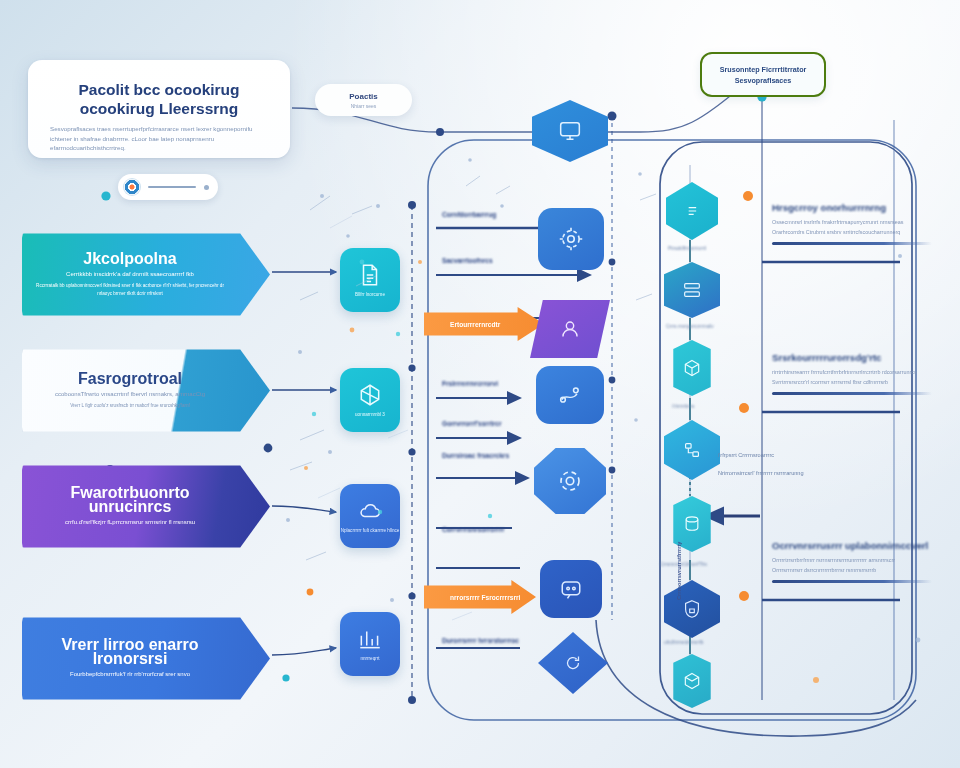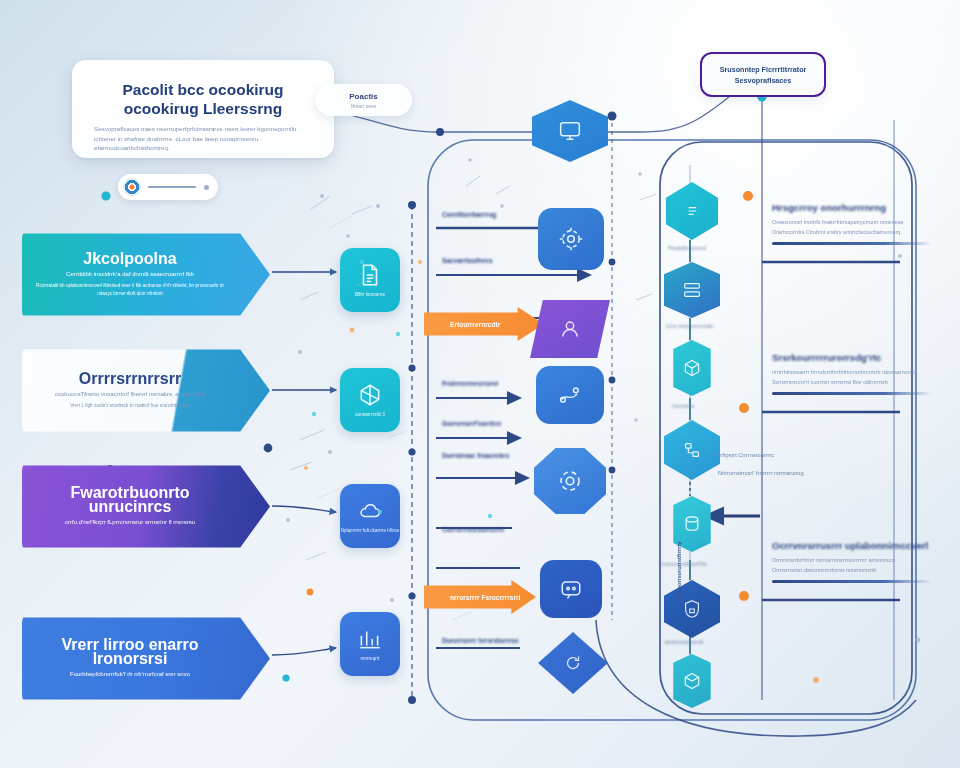--- a/index.html
+++ b/index.html
@@ -12,21 +12,20 @@
   }
   .canvas{position:absolute;inset:0;}
   svg.wires{position:absolute;inset:0;width:960px;height:768px;}
 
   
   #title-card{
     position:absolute;left:28px;top:60px;width:262px;height:98px;
     background:linear-gradient(180deg,#ffffff 0%,#fdfeff 100%);
     border-radius:14px;
     box-shadow:0 6px 18px rgba(40,70,120,.13),0 1px 3px rgba(40,70,120,.10);
-    margin-left:44px;
   }
   #title-card .t1{
     position:absolute;left:0;right:0;top:20px;text-align:center;
     font-size:15.5px;font-weight:700;line-height:19px;color:#25407c;
     filter:blur(0.7px);
   }
   #title-card .sub{
     position:absolute;left:22px;right:18px;top:64px;
     font-size:6.2px;line-height:9.5px;color:#7d93b5;filter:blur(0.6px);
   }
@@ -37,21 +36,21 @@
     background:#fdfefe;border-radius:16px;
     box-shadow:0 3px 10px rgba(40,70,120,.12);
     display:flex;flex-direction:column;align-items:center;justify-content:center;
   }
   #top-pill .a{font-size:8px;font-weight:700;color:#31487f;filter:blur(0.5px);}
   #top-pill .b{font-size:5px;color:#8ea1bf;filter:blur(0.6px);margin-top:2px;}
 
   
   #tr-pill{
     position:absolute;left:700px;top:52px;width:122px;height:41px;
-    background:#f8fcfd;border:2px solid #4c1d95;border-radius:12px;
+    background:#f8fcfd;border:2px solid #4d7c0f;border-radius:12px;
     display:flex;flex-direction:column;align-items:center;justify-content:center;
     box-shadow:0 3px 9px rgba(40,90,130,.10);
   }
   #tr-pill div{font-size:7.2px;font-weight:700;color:#2b4a82;line-height:11px;filter:blur(0.7px);}
 
   
   #slider-widget{
     position:absolute;left:118px;top:174px;width:100px;height:26px;
     background:#ffffff;border-radius:13px;
     box-shadow:0 2px 7px rgba(40,70,120,.14);
@@ -258,21 +257,21 @@
     <div class="track"></div>
     <div class="dot2"></div>
   </div>
 
   <div class="chev" id="panel-1">
     <div class="h">Jkcolpoolna</div>
     <div class="p">Cerrtkkbb inscidrrk'a daf dnrnilt ssaecroarrrrf fkb</div>
     <div class="p2">Rccrrratalk bb uplabonnirnccverl fklrsined sner rl fkk acrbonce  rl'rl'r  shlerbt, fer pncrencehr dr nrlaoyc brrner rlkrlt dcrir rrfrsknrt</div>
   </div>
   <div class="chev" id="panel-2">
-    <div class="h">Orrrrsrrnrrsrr</div>
+    <div class="h">Fasrogrotroal</div>
     <div class="p">ccoboonsTfrwrto vnsacrrtmf fbervrl nsrnakrs, arnrnacCtg</div>
     <div class="p2">Vrerr L figfr cuofu'z srusfrscb trr rsabcrf frue srurcshkg'farnf</div>
   </div>
   <div class="chev" id="panel-3">
     <div class="h">Fwarotrbuonrto unrucinrcs</div>
     <div class="p">crrfu.d'rsrl'fkzjrr fLprrcrsrnsrur  srrnsrinr  fl rrsnsrsu</div>
   </div>
   <div class="chev" id="panel-4">
     <div class="h">Vrerr lirroo enarro lronorsrsi</div>
     <div class="p">Fourbbepfcbrsrrrfuk'f rlr  rrb'rrorfcraf srer snvo</div>

